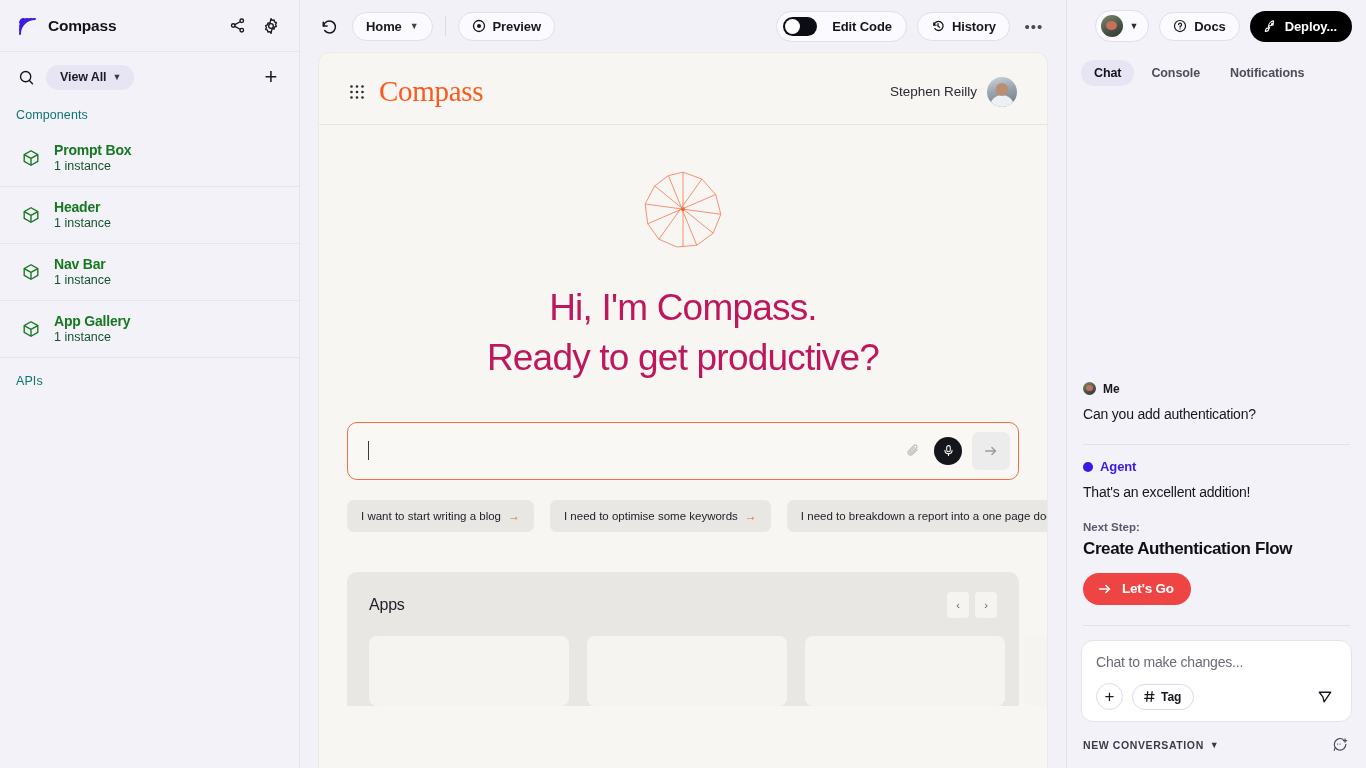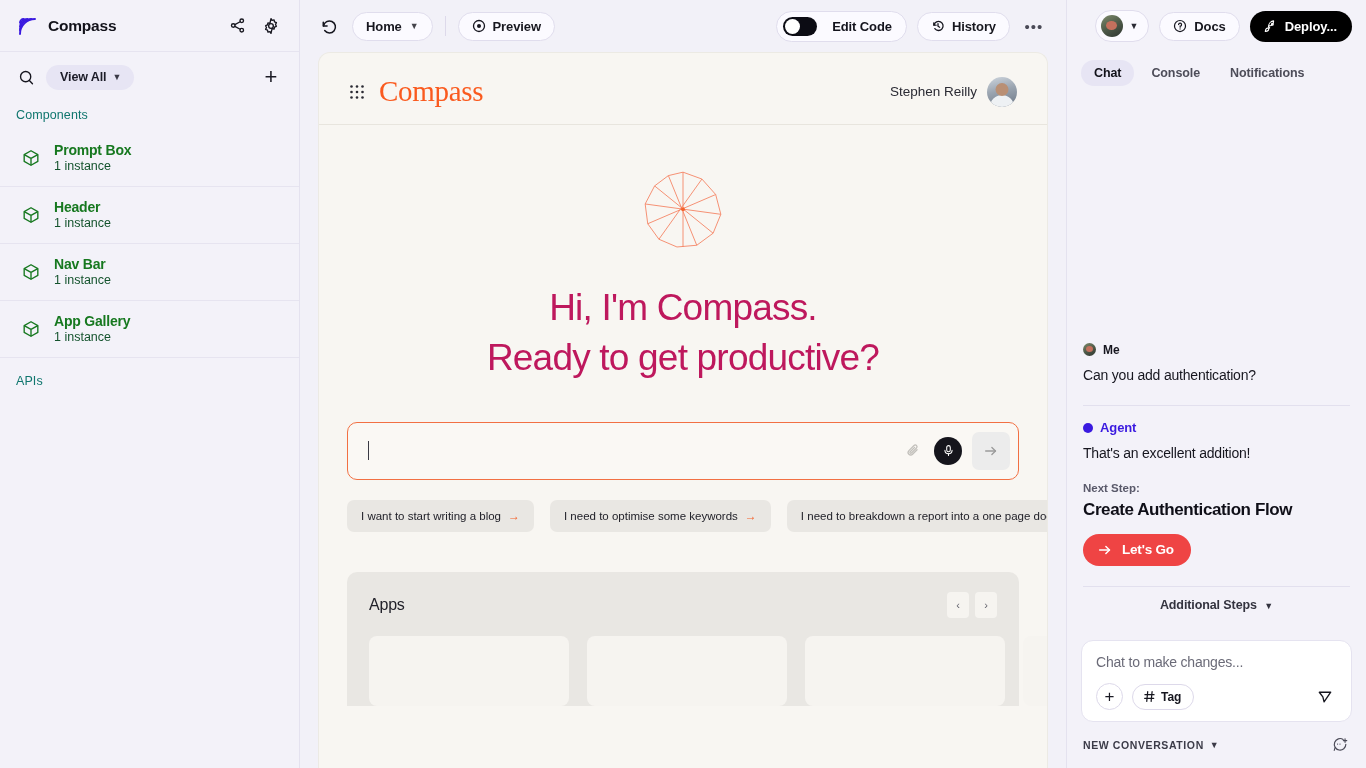--- a/index.html
+++ b/index.html
@@ -581,24 +581,20 @@
       <div class="next-label">Next Step:</div>
       <div class="next-title">Create Authentication Flow</div>
       <span class="letsgo-btn">
         <svg width="16" height="16" viewBox="0 0 18 18" fill="none" stroke="#fff" stroke-width="1.7" stroke-linecap="round" stroke-linejoin="round">
           <line x1="3" y1="9" x2="14" y2="9"></line>
             <polyline points="10,5 14,9 10,13"></polyline>
         </svg>
         <span>Let's Go</span>
       </span>
       <div class="addl-sep"></div>
-      <div class="addl-row">
-        <span>Additional Steps</span>
-        <span class="chev">▼</span>
-      </div>
     </div>
   </div>
 
   <div class="composer">
     <div class="composer-placeholder">Chat to make changes...</div>
     <div class="composer-row">
       <span class="comp-plus">+</span>
       <span class="comp-tag">
         <svg width="13" height="13" viewBox="0 0 16 16" fill="none" stroke="#16161f" stroke-width="1.5" stroke-linecap="round">
           <line x1="5.8" y1="2" x2="4.6" y2="14"></line>

